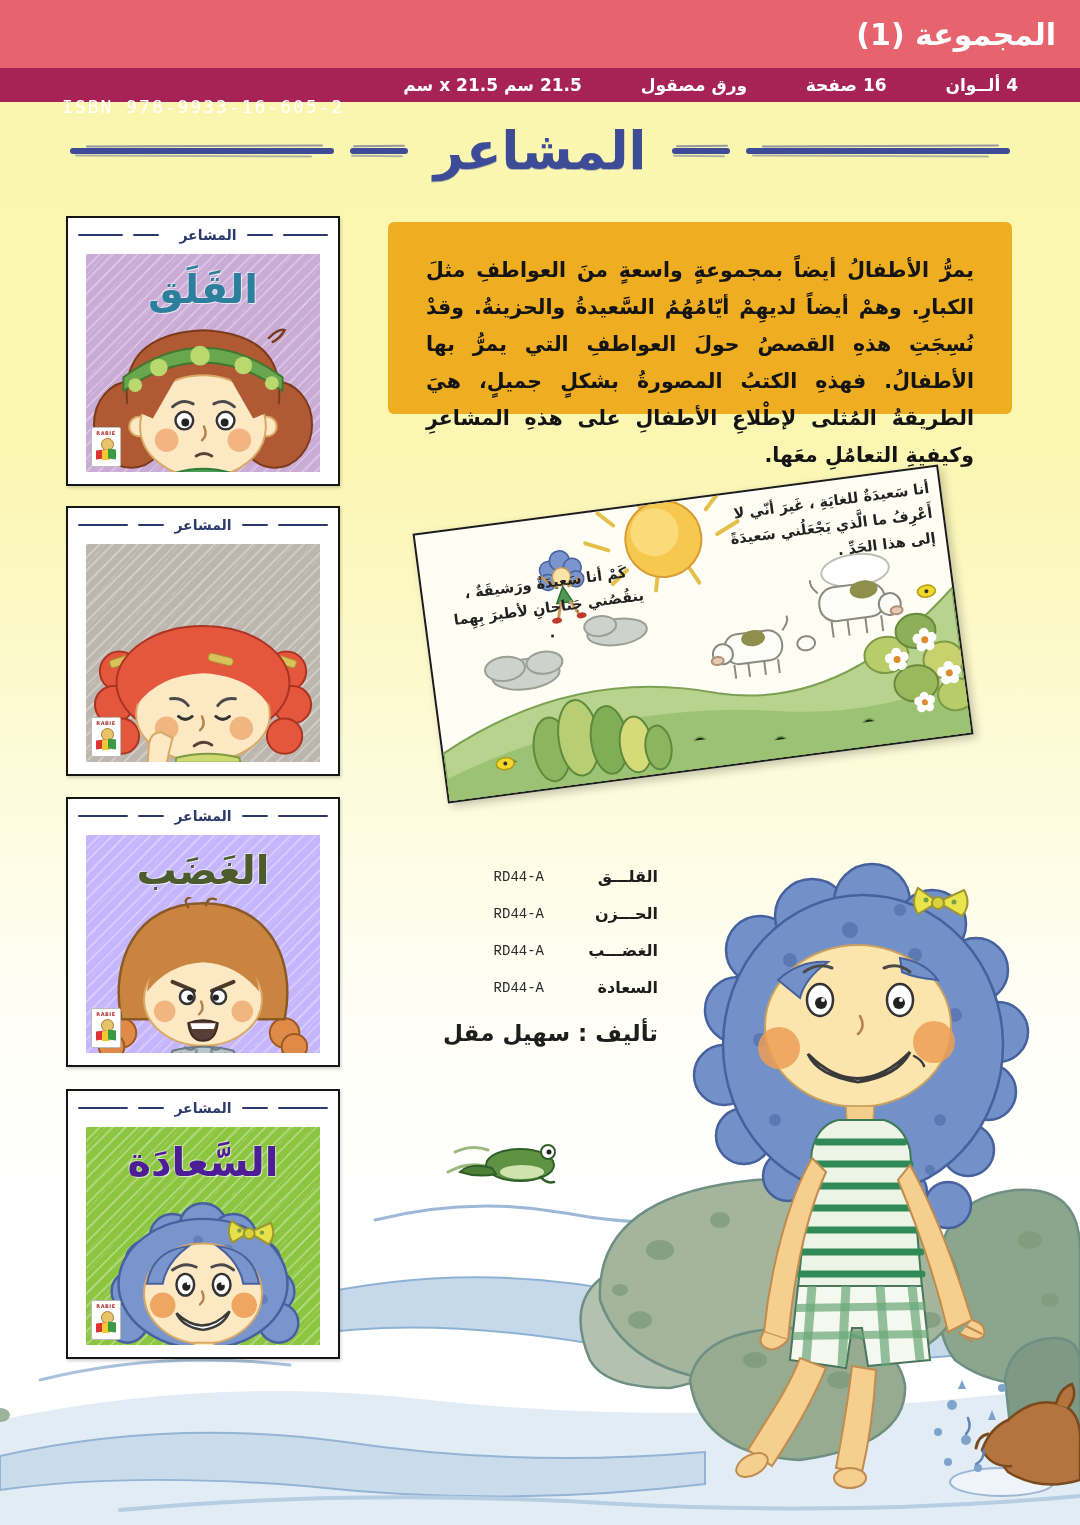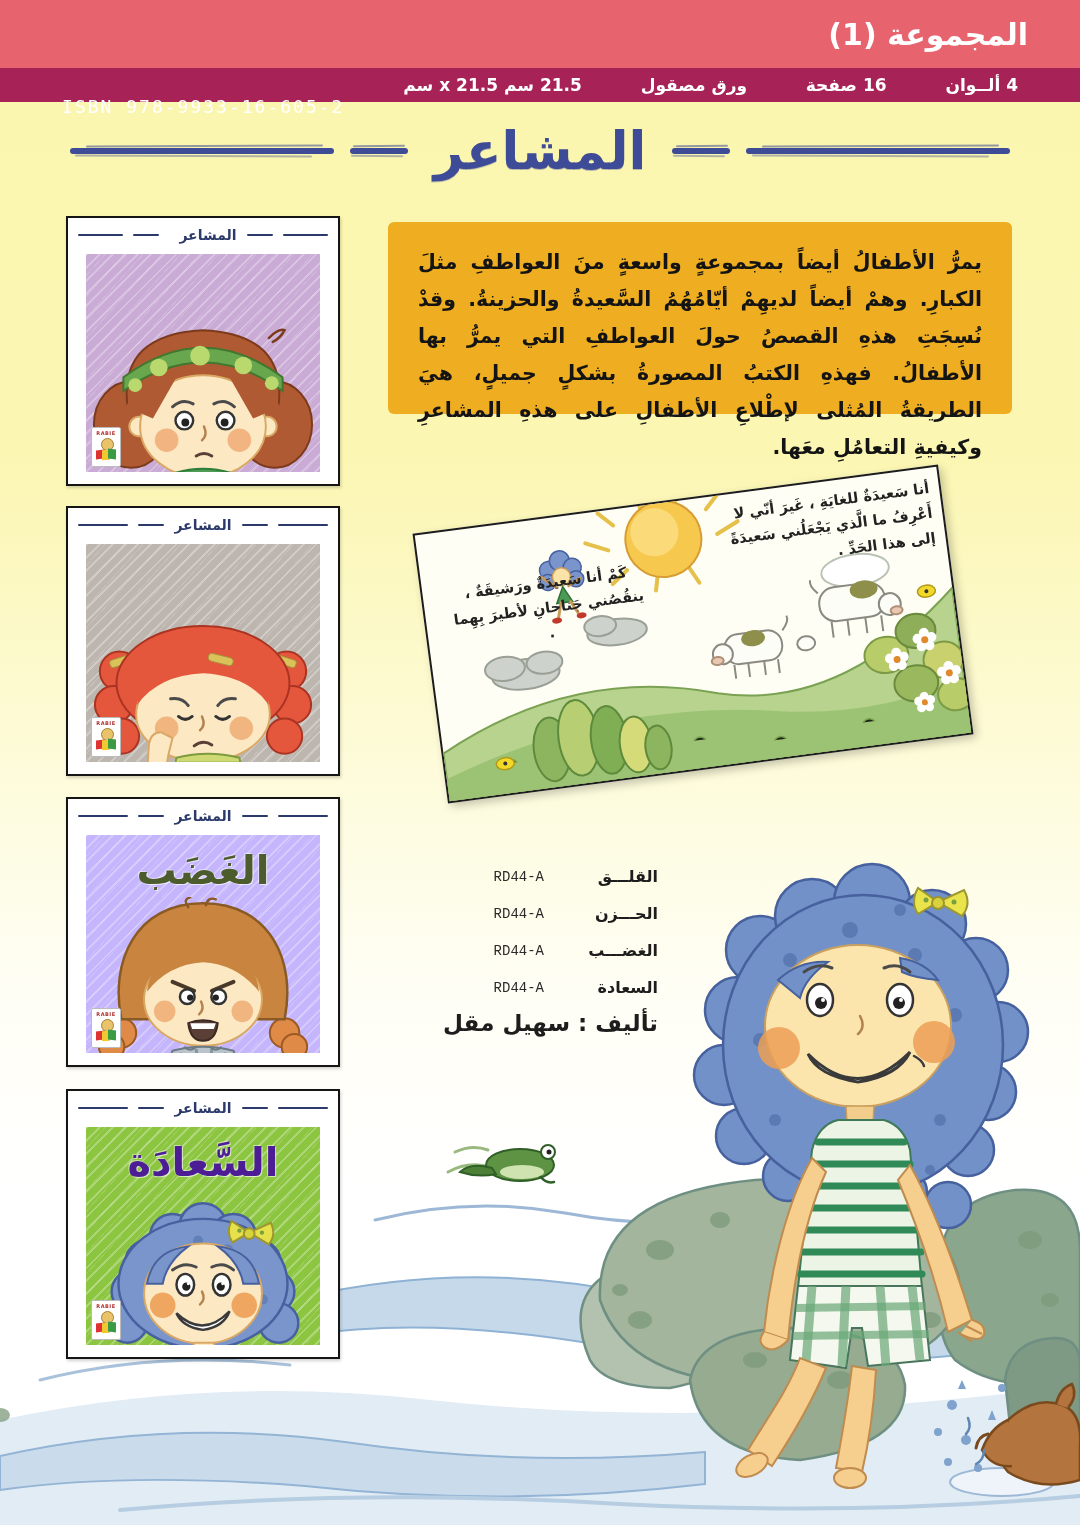--- a/index.html
+++ b/index.html
@@ -2,21 +2,21 @@
 <html lang="ar"><head>
 <meta charset="utf-8">
 <style>
   html,body{margin:0;padding:0;}
   body{font-family:"DejaVu Sans", sans-serif;}
   .page{position:relative;width:1080px;height:1525px;overflow:hidden;
         background:linear-gradient(180deg,#fbf6ae 0%,#fbf6b2 30%,#fdfbd9 50%,#fffef5 65%,#ffffff 78%);}
 
   
   .bar-top{position:absolute;left:0;top:0;width:1080px;height:68px;background:#e7636d;
-           display:flex;align-items:center;justify-content:flex-end;padding:0 52px;box-sizing:border-box;}
+           display:flex;align-items:center;justify-content:flex-end;padding:0 24px;box-sizing:border-box;}
   .bar-top .group{color:#fff;font-weight:bold;font-size:30px;direction:rtl;}
   .bar-specs{position:absolute;left:0;top:68px;width:1080px;height:34px;background:#a62257;
              display:flex;align-items:center;direction:rtl;justify-content:space-between;
              padding:0 62px;box-sizing:border-box;color:#fff;font-size:17px;font-weight:bold;}
   .bar-specs .isbn{font-family:"DejaVu Sans Mono",monospace;font-weight:normal;letter-spacing:2px;direction:ltr;font-size:18px;margin-top:42px;}
 
   
   .section-title-row{position:absolute;left:0;top:108px;width:1080px;height:86px;
                      display:flex;align-items:center;padding:0 70px;box-sizing:border-box;gap:16px;}
   .rough{height:6px;background:#3e4b96;border-radius:3px;position:relative;}
@@ -49,37 +49,37 @@
   .logo-badge .logo-text{font-size:5px;letter-spacing:.5px;color:#b03030;font-weight:bold;}
   .logo-art{width:22px;height:24px;position:relative;margin-top:1px;}
   .logo-art .c1{position:absolute;left:6px;top:1px;width:11px;height:11px;border-radius:50%;background:#e8c36a;border:1px solid #a77f33;}
   .logo-art .b1{position:absolute;left:1px;bottom:2px;width:8px;height:9px;background:#d33;transform:skewY(-8deg);}
   .logo-art .b2{position:absolute;left:7px;bottom:1px;width:8px;height:10px;background:#f2c832;transform:skewY(-4deg);}
   .logo-art .b3{position:absolute;left:13px;bottom:2px;width:8px;height:10px;background:#3b9b45;transform:skewY(6deg);}
 
   
   .intro-box{position:absolute;left:388px;top:222px;width:624px;height:192px;background:#efae21;border-radius:6px;
              box-sizing:border-box;padding:18px 26px;direction:rtl;}
-  .intro-box p{margin:4px;color:#141414;font-size:20.5px;line-height:37px;font-weight:bold;text-align:justify;}
+  .intro-box p{margin:12px;color:#141414;font-size:20.5px;line-height:37px;font-weight:bold;text-align:justify;}
 
   
   .sample{position:absolute;left:428px;top:498px;width:530px;height:272px;background:#fffef4;
           border:2px solid #1c1c1c;box-sizing:border-box;transform:rotate(-7.5deg);
           box-shadow:3px 4px 8px rgba(0,0,0,.22);}
   .sample svg{position:absolute;inset:0;}
   .bubble{position:absolute;direction:rtl;color:#222;font-size:14.5px;line-height:25px;font-weight:bold;}
   .bubble.right{right:10px;top:8px;width:210px;text-align:right;}
   .bubble.left{left:26px;top:52px;width:195px;text-align:center;}
 
   
   .booklist{position:absolute;left:408px;top:858px;width:250px;direction:rtl;z-index:5;}
   .book-row{display:flex;align-items:center;gap:18px;height:37px;}
   .book-title{font-size:16px;font-weight:bold;color:#1d1d1d;min-width:96px;}
   .book-code{font-size:14px;color:#2a2a2a;font-family:Liberation Mono, monospace;direction:ltr;}
-  .author{margin-top:4px;font-size:23px;font-weight:bold;color:#1d1d1d;}
+  .author{margin-top:14px;font-size:23px;font-weight:bold;color:#1d1d1d;}
 
   
   .scene{position:absolute;left:0;top:820px;width:1080px;height:705px;}
 </style>
 </head>
 <body>
 
 <div class="page">
 
   <div class="bar-top">
@@ -263,20 +263,21 @@
     <div class="cover-header">
       <span class="dash d-long"></span>
       <span class="dash d-short"></span>
       <span class="cover-series"></span>
       <span class="cover-series">المشاعر</span>
       <span class="dash d-short"></span>
       <span class="dash d-long"></span>
     </div>
     <div class="cover-art" style="background:#c9abd5">
       <div class="hatch"></div>
+      <div class="cover-title" style="color:#2c7f9d">القَلَق</div>
       <svg class="cover-char" width="226" height="158" viewBox="0 0 230 160">
         <ellipse cx="42" cy="110" rx="38" ry="44" fill="#b05a33" stroke="#7c3a1c" stroke-width="2"></ellipse>
         <ellipse cx="188" cy="110" rx="38" ry="44" fill="#b05a33" stroke="#7c3a1c" stroke-width="2"></ellipse>
         <path d="M38,90 Q30,18 115,14 Q200,18 192,90 Z" fill="#b05a33" stroke="#7c3a1c" stroke-width="2"></path>
         <path d="M182,22 q10,-10 16,-8 q-4,8 -12,12" fill="none" stroke="#7c3a1c" stroke-width="2.5" stroke-linecap="round"></path>
         <path d="M34,76 Q115,18 196,76 L196,62 Q115,2 34,62 Z" fill="#69a74f" stroke="#41772f" stroke-width="2"></path>
         <circle cx="70" cy="52" r="9" fill="#b9d86d"></circle>
           <circle cx="112" cy="40" r="10" fill="#b9d86d"></circle>
         <circle cx="156" cy="50" r="9" fill="#b9d86d"></circle>
           <circle cx="185" cy="68" r="7" fill="#b9d86d"></circle>

